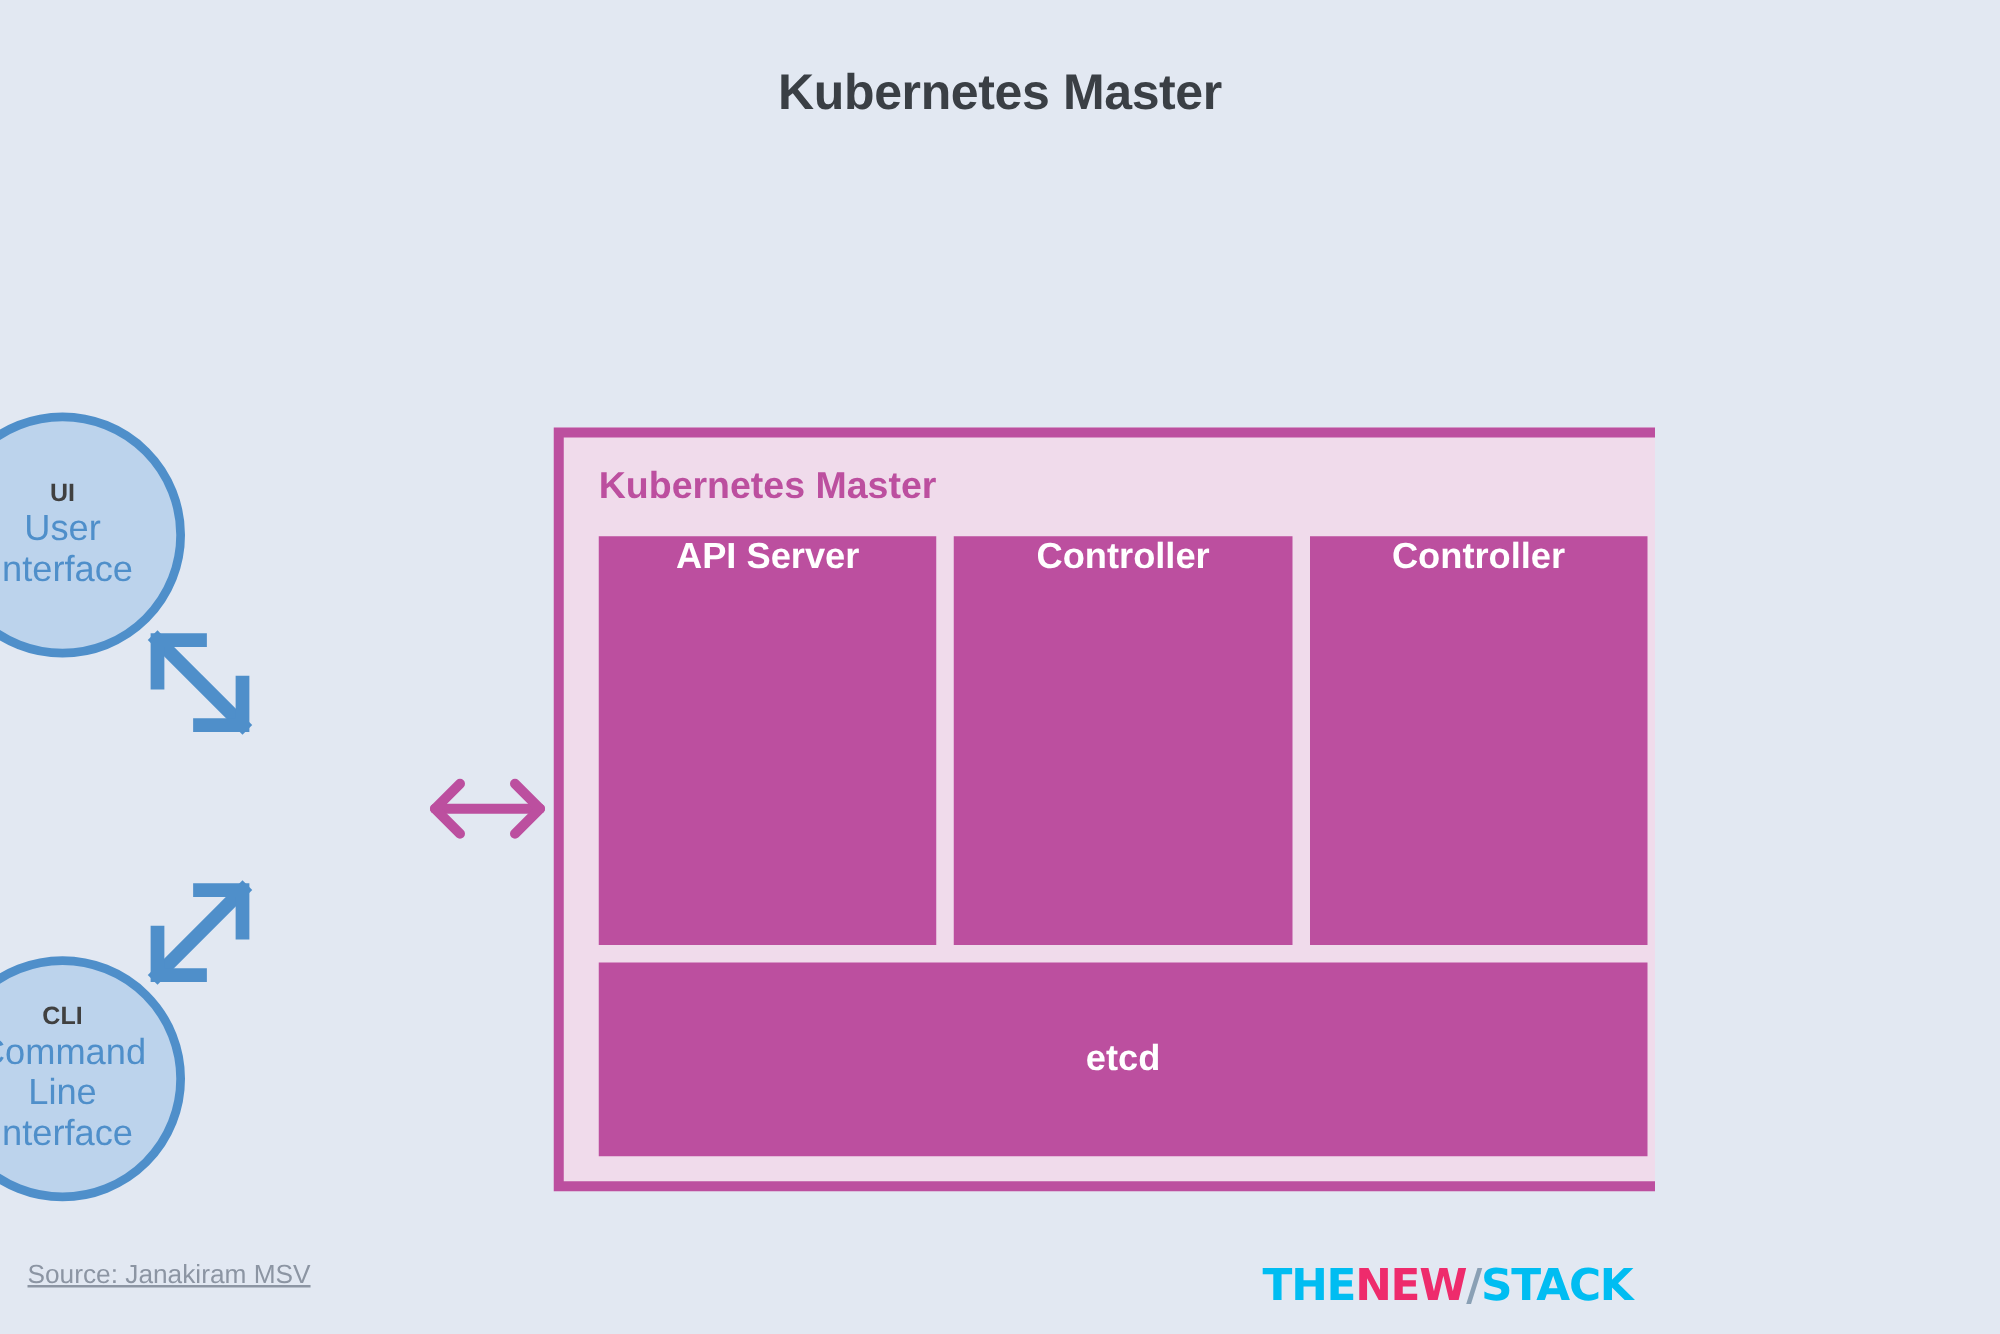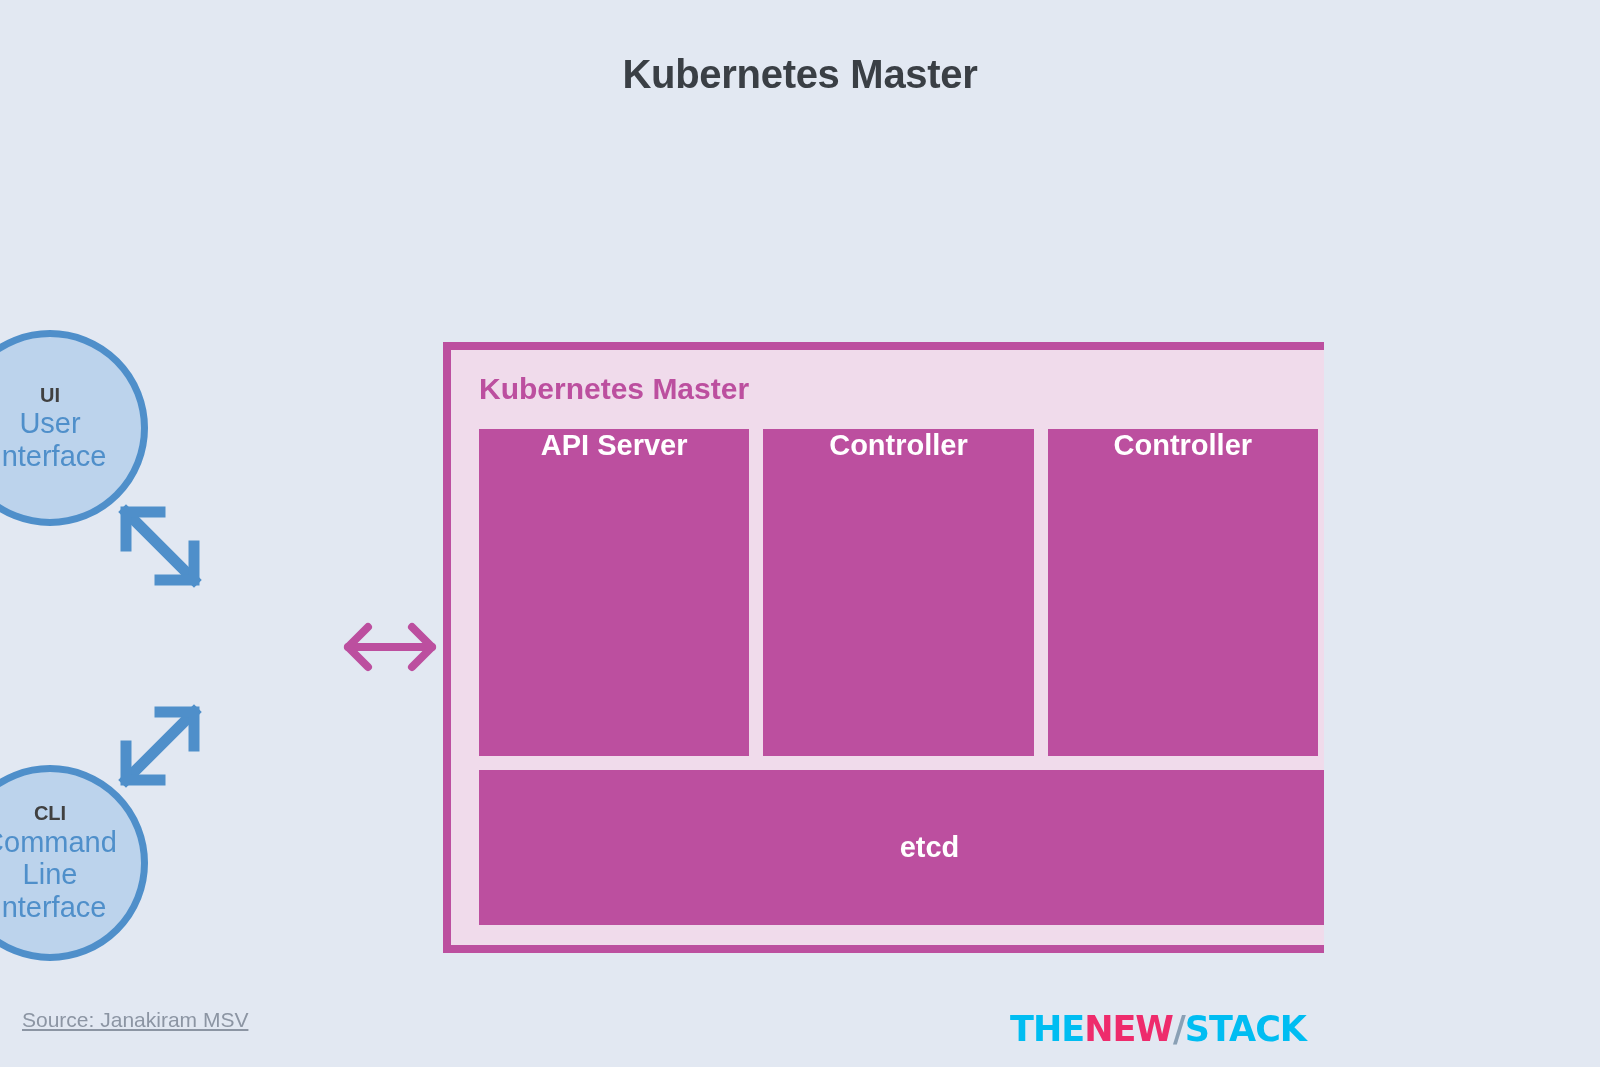--- a/index.html
+++ b/index.html
@@ -106,21 +106,20 @@
     position: absolute;
     left: 28px; top: 420px;
     width: 839px; height: 155px;
     background: #bc4f9f;
     display: flex;
     align-items: center;
     justify-content: center;
     color: #ffffff;
     font-size: 29px;
     font-weight: bold;
-    padding-left: 31px;
   }
 
   
   .node-box {
     position: absolute;
     box-sizing: border-box;
     left: 1516px;
     width: 190px;
     border-width: 8px;
     border-style: solid;

